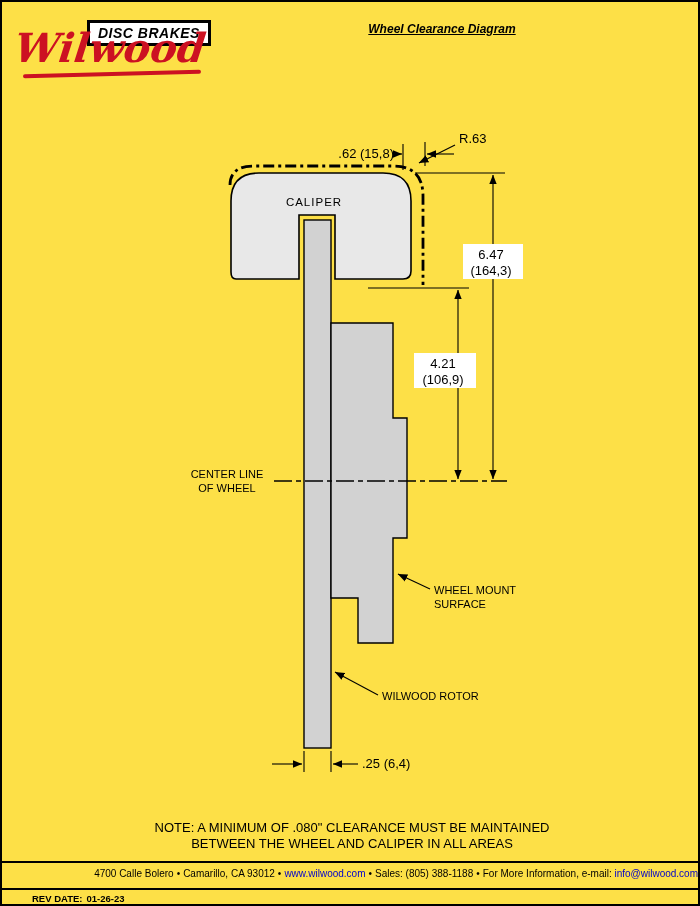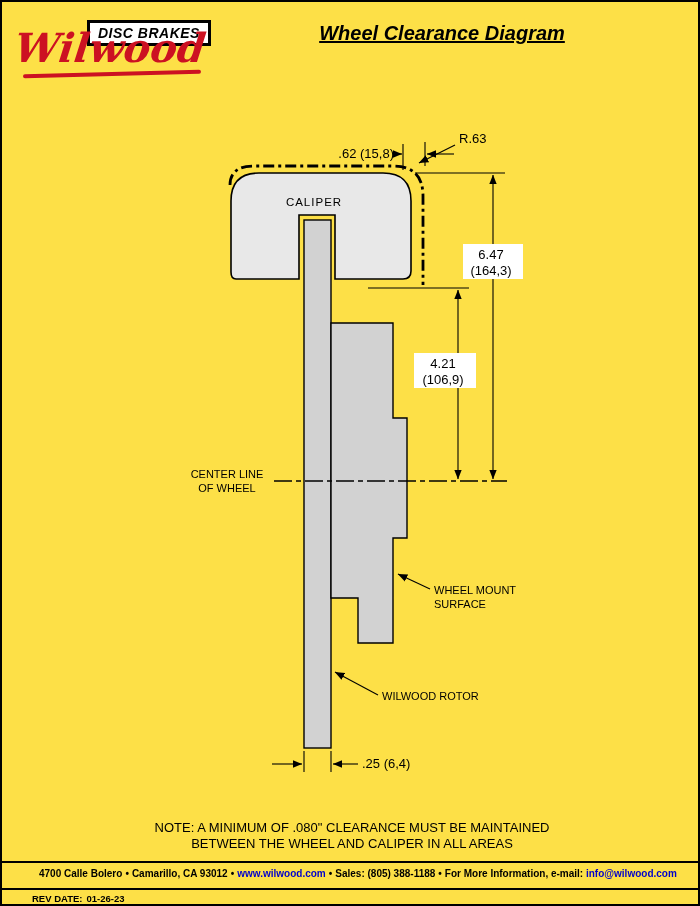--- a/index.html
+++ b/index.html
@@ -22,35 +22,35 @@
     font-size:40px; line-height:1; color:#cc1122; transform:skewX(-7deg);
     white-space:nowrap;
   }
   .swoosh {
     position:absolute; left:8px; top:56px; width:178px; height:4px;
     background:#cc1122; border-radius:3px; transform:rotate(-1.5deg); z-index:3;
   }
   
   .doc-title {
     position:absolute; left:280px; top:20px; width:320px; text-align:center;
-    font-size:20px; font-weight:bold; font-style:italic; text-decoration:underline;
+    font-size:12px; font-weight:bold; font-style:italic; text-decoration:underline;
   }
   .kit {
     position:absolute; left:320px; top:58px; width:280px; text-align:center;
     font-size:18px; font-weight:bold; font-style:italic; line-height:27px;
   }
   
   svg.diagram { position:absolute; left:0; top:0; }
   svg.diagram text { font-family:"Liberation Sans", sans-serif; fill:#000; }
   
   .rule1 { position:absolute; left:0; right:0; top:859px; height:2px; background:#000; }
   .rule2 { position:absolute; left:0; right:0; top:886px; height:2px; background:#000; }
   .footer-line {
-    position:absolute; left:0; right:0; top:866px; text-align:left;
-    font-size:10px; font-weight:bold; white-space:nowrap;margin-left:37px;
+    position:absolute; left:0; right:0; top:866px; text-align:right;
+    font-size:10px; font-weight:normal; white-space:nowrap;margin-left:37px;
   }
   .footer-line .sep { margin:0 3px; }
   .footer-line a { color:#0000cc; text-decoration:none; }
   .rev { position:absolute; left:30px; top:891px; font-size:9.5px; font-weight:bold; }
   .rev span { margin-right:4px; }
 </style>
 </head>
 <body>
 
 <div class="page">

